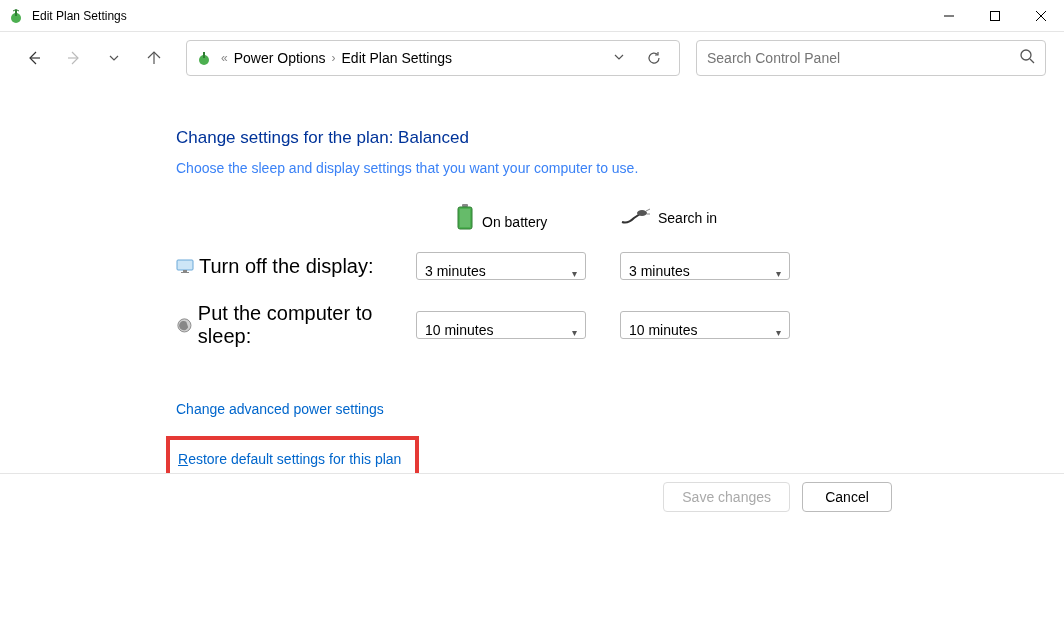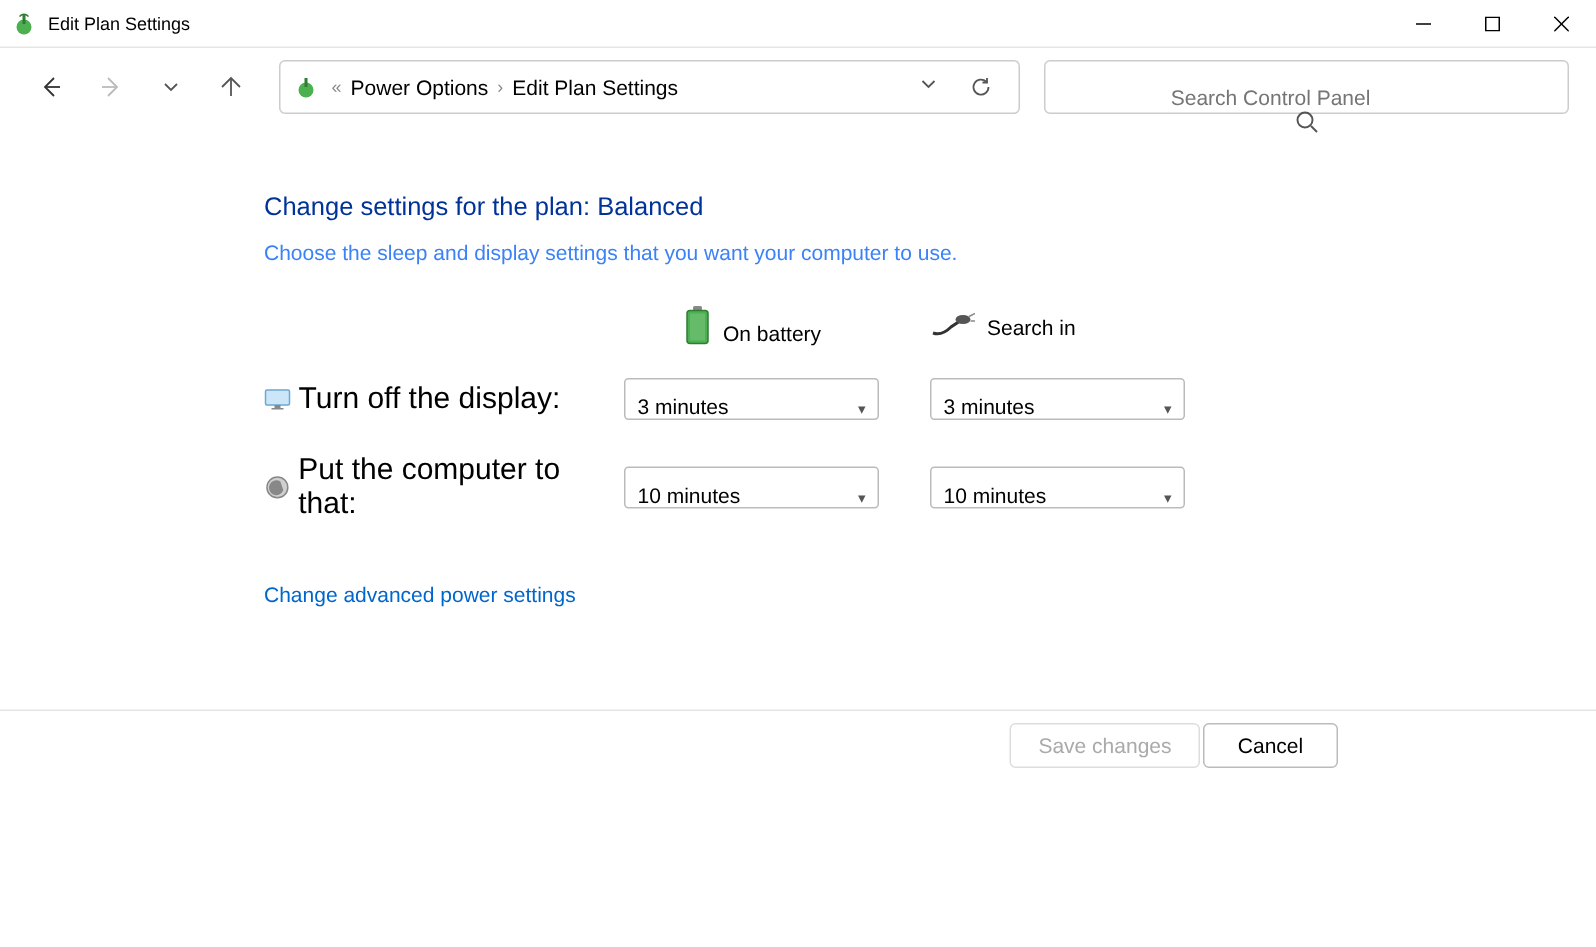--- a/index.html
+++ b/index.html
@@ -15,46 +15,46 @@
     .nav-arrow { width: 32px; height: 32px; display: flex; align-items: center; justify-content: center; border-radius: 4px; cursor: pointer; color: #555; }
     .nav-arrow.disabled { color: #bbb; cursor: default; }
     
     .addressbar { flex: 1; height: 36px; border: 1px solid #ccc; border-radius: 4px; display: flex; align-items: center; padding: 0 8px; margin: 0 8px; }
     .addr-icon { width: 18px; height: 18px; margin-right: 6px; }
     .addr-sep { color: #888; margin: 0 2px; font-size: 12px; }
     .addr-part { font-size: 14px; color: #000; padding: 2px 4px; cursor: pointer; }
     .addr-chev { width: 24px; text-align: center; color: #888; margin-left: auto; cursor: pointer; }
     .addr-refresh { width: 36px; height: 36px; display: flex; align-items: center; justify-content: center; border-left: 1px solid transparent; cursor: pointer; margin-left: 4px; color: #555; }
     
-    .searchbox { width: 350px; height: 36px; border: 1px solid #ccc; border-radius: 4px; display: flex; align-items: center; padding: 16px 10px; flex-direction: column; }
+    .searchbox { width: 350px; height: 36px; border: 1px solid #ccc; border-radius: 4px; display: flex; align-items: center; padding: 16px 10px; }
     .searchbox input { border: none; outline: none; flex: 1; font-size: 14px; color: #555; background: transparent; }
     .search-icon-btn { color: #555; cursor: pointer; }
     
     .content { padding: 44px 20px 20px 176px; }
     .page-heading { font-size: 17px; color: #003399; font-weight: 400; margin-bottom: 12px; }
     .page-sub { font-size: 14px; color: #3b82f6; margin-bottom: 28px; }
     
     .cols { display: grid; grid-template-columns: 240px 180px 24px 180px; align-items: center; row-gap: 22px; }
     .col-head { display: flex; align-items: flex-end; gap: 8px; font-size: 14px; }
     .battery-icon { width: 18px; height: 26px; }
     .plug-icon-wrap { width: 30px; height: 18px; }
     
     .row-label { display: flex; align-items: center; gap: 5px; font-size: 20px; }
     .row-icon { width: 18px; height: 18px; }
     
     .select { height: 28px; border: 1px solid #bbb; border-radius: 3px; background: #fff; display: flex; align-items: flex-end; padding: 0 8px; font-size: 14px; justify-content: space-between; cursor: pointer; width: 170px; }
     .select .chev { color: #555; font-size: 10px; }
     
-    .links { margin-top: 40px; }
+    .links { margin-top: 52px; }
     .link { color: #0066cc; font-size: 14px; text-decoration: none; display: inline-block; }
     .link .u { text-decoration: underline; }
     
     .highlight-box { border: 4px solid #e53935; display: inline-block; padding: 10px 14px 10px 8px; margin-top: 18px; margin-left: -10px; }
     
-    .footer { position: absolute; bottom: 112px; left: 0; right: 0; border-top: 1px solid #e5e5e5; height: 46px; display: flex; align-items: center; justify-content: flex-end; padding-right: 172px; gap: 2px; background: #fff; }
+    .footer { position: absolute; bottom: 112px; left: 0; right: 0; border-top: 1px solid #e5e5e5; height: 46px; display: flex; align-items: center; justify-content: flex-end; padding-right: 172px; gap: 12px; background: #fff; }
     .btn { height: 30px; min-width: 90px; padding: 0 18px; border: 1px solid #bbb; border-radius: 4px; background: #fff; font-size: 14px; cursor: pointer; }
     .btn.disabled { color: #aaa; border-color: #ddd; cursor: default; }
   </style>
 </head>
 <body>
 
 <div class="titlebar">
   <span class="titlebar-icon">
     <svg viewBox="0 0 16 16">
         <circle cx="8" cy="10" r="5" fill="#4caf50"></circle>
@@ -193,35 +193,38 @@
       <span class="chev">▾</span>
     </div>
 
     <div class="row-label">
       <span class="row-icon">
         <svg viewBox="0 0 18 18">
             <circle cx="9" cy="9" r="7" fill="#d0d0d0" stroke="#888"></circle>
             <path d="M11 5 A5 5 0 1 0 13 11" fill="#888"></path>
           </svg>
       </span>
-      <span>Put the computer to that:</span>
+      <span>Put the computer to sleep:</span>
     </div>
     <div class="select">
       <span>10 minutes</span>
       <span class="chev">▾</span>
     </div>
     <div></div>
     <div class="select">
       <span>10 minutes</span>
       <span class="chev">▾</span>
     </div>
   </div>
 
   <div class="links">
     <a href="#" class="link">Change advanced power settings</a>
     <br>
+    <div class="highlight-box">
+      <a href="#" class="link"><span class="u">R</span><span>estore default settings for this plan</span></a>
+    </div>
   </div>
 </div>
 
 <div class="footer">
   <button class="btn disabled">Save changes</button>
   <button class="btn">Cancel</button>
 </div>
 
 </body></html>

